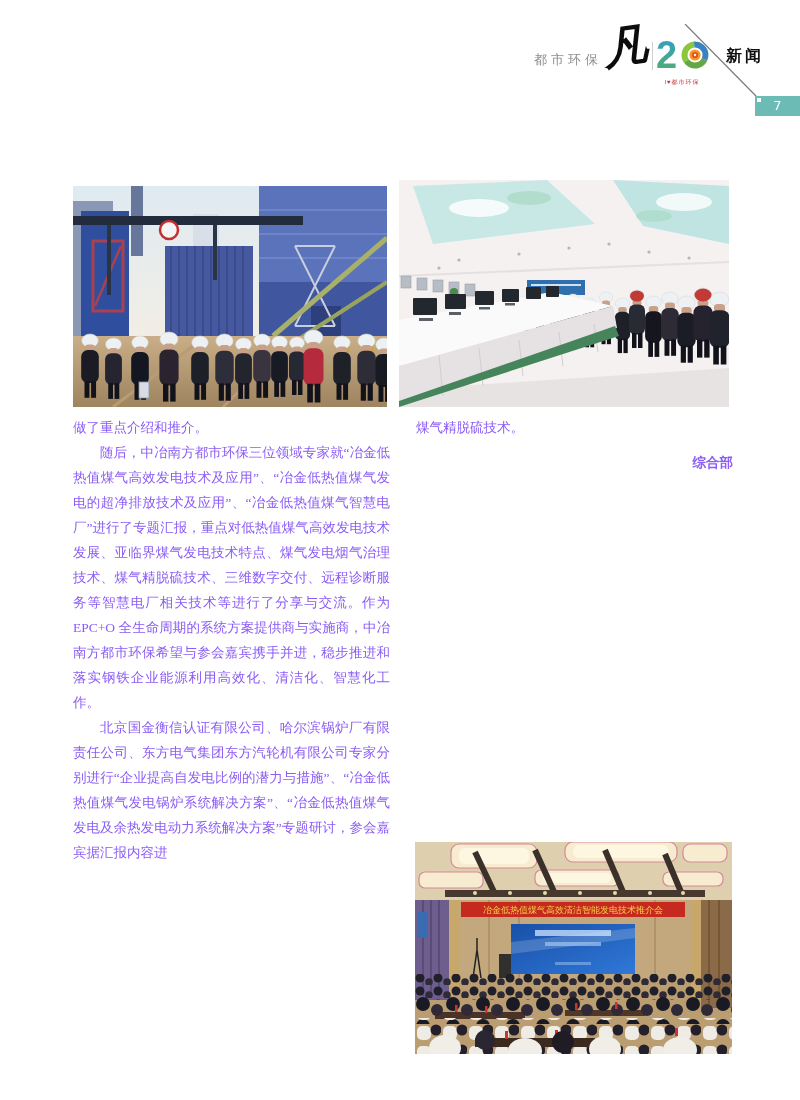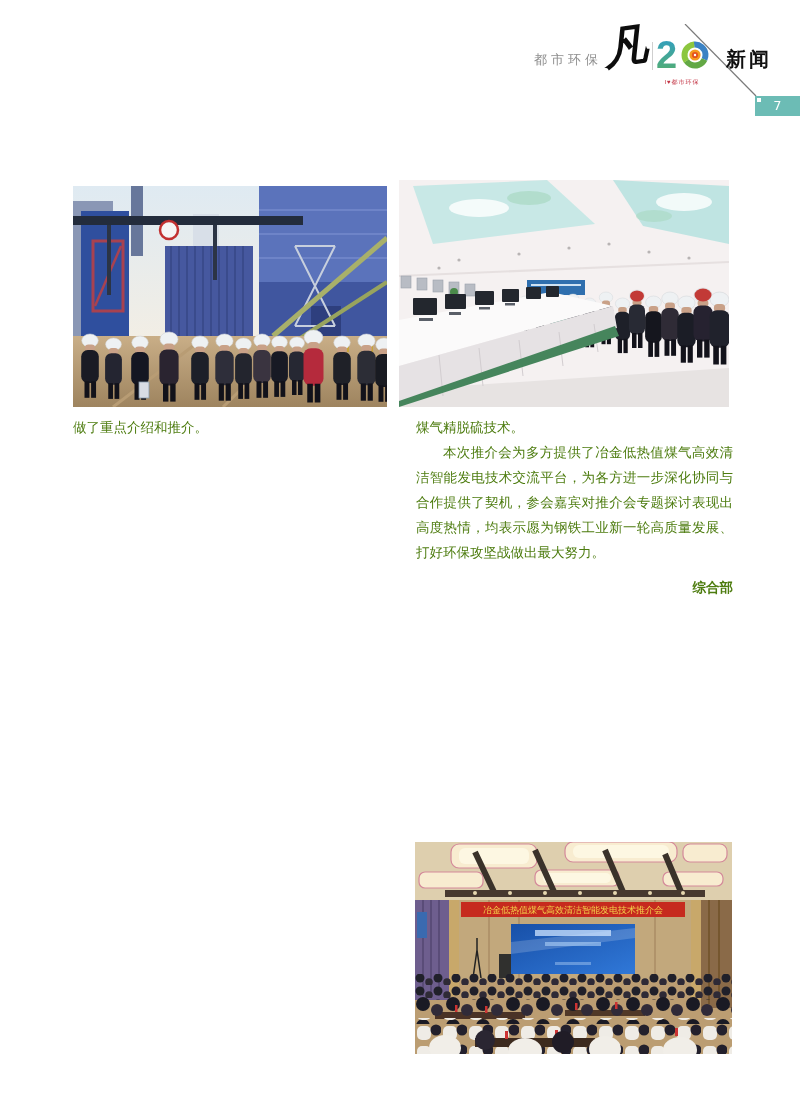--- a/index.html
+++ b/index.html
@@ -22,38 +22,38 @@
     position:absolute;left:0;top:2px;font-family:"Liberation Sans",sans-serif;font-weight:bold;
     font-size:38px;line-height:1;background:linear-gradient(180deg,#2f9ec6,#55ae6d);
     -webkit-background-clip:text;background-clip:text;color:transparent;
   }
   .logo-0{position:absolute;left:24px;top:6px;}
   .logo-tagline{
     position:absolute;left:654px;top:54px;width:56px;text-align:center;font-size:6px;
     letter-spacing:1px;color:#c23040;font-family:"Liberation Sans",sans-serif;white-space:nowrap;
   }
   .section-label{
-    position:absolute;left:726px;top:22px;font-size:20px;font-weight:bold;letter-spacing:3px;
+    position:absolute;left:726px;top:22px;font-size:16px;font-weight:bold;letter-spacing:3px;
     color:#101010;font-family:"Liberation Sans",sans-serif;
   }
   .diag{position:absolute;left:684px;top:0;}
   .page-tab{
     position:absolute;left:755px;top:72px;width:45px;height:20px;background:#6cbcb5;
     color:#fff;font-family:"DejaVu Sans Mono",monospace;font-size:13px;line-height:20px;
     text-align:center;
   }
   .page-tab .notch{position:absolute;left:2px;top:2px;width:4px;height:4px;background:#fff;}
   
   .photo{position:absolute;display:block;}
   #photo-plant{left:73px;top:162px;}
   #photo-controlroom{left:399px;top:156px;}
   #photo-conference{left:415px;top:818px;}
   
   .col{position:absolute;width:317px;font-size:13.5px;line-height:25px;text-align:justify;
-       text-justify:inter-ideograph;color:#4d7c0f;}
+       text-justify:inter-ideograph;color:#8b5cf6;}
   #col-left{left:73px;top:391px;}
   #col-right{left:416px;top:391px;}
   .col p{margin:0;text-indent:2em;}
   .col p.cont{text-indent:0;}
   .byline{text-align:right;font-weight:bold;margin-top:10px;font-size:13.5px;}
 </style>
 </head>
 <body>
 
 <div class="page">
@@ -211,25 +211,26 @@
     <g fill="#5a5f68">
       <rect x="20" y="138" width="14" height="3"></rect>
         <rect x="50" y="132" width="12" height="3"></rect>
       <rect x="80" y="127" width="11" height="2.5"></rect>
         <rect x="106" y="123" width="10" height="2.5"></rect>
     </g>
   </svg>
 
   <div class="col" id="col-left">
     <p class="cont">做了重点介绍和推介。</p>
+    <p>随后，中冶南方都市环保三位领域专家就“冶金低热值煤气高效发电技术及应用”、“冶金低热值煤气发电的超净排放技术及应用”、“冶金低热值煤气智慧电厂”进行了专题汇报，重点对低热值煤气高效发电技术发展、亚临界煤气发电技术特点、煤气发电烟气治理技术、煤气精脱硫技术、三维数字交付、远程诊断服务等智慧电厂相关技术等进行了分享与交流。作为 EPC+O 全生命周期的系统方案提供商与实施商，中冶南方都市环保希望与参会嘉宾携手并进，稳步推进和落实钢铁企业能源利用高效化、清洁化、智慧化工作。</p>
+    <p>北京国金衡信认证有限公司、哈尔滨锅炉厂有限责任公司、东方电气集团东方汽轮机有限公司专家分别进行“企业提高自发电比例的潜力与措施”、“冶金低热值煤气发电锅炉系统解决方案”、“冶金低热值煤气发电及余热发电动力系统解决方案”专题研讨，参会嘉宾据汇报内容进</p>
   </div>
 
   <div class="col" id="col-right">
     <p class="cont">煤气精脱硫技术。</p>
-    <p>本次推介会为多方提供了冶金低热值煤气高效清洁智能发电技术交流平台，为各方进一步深化协同与合作提供了契机，参会嘉宾对推介会专题探讨表现出高度热情，均表示愿为钢铁工业新一轮高质量发展、打好环保攻坚战做出最大努力。</p>
     <div class="byline">综合部</div>
   </div>
 
   <svg id="photo-conference" class="photo" width="317" height="212" viewBox="0 0 317 212">
     <defs>
       <linearGradient id="led" x1="0" y1="0" x2="1" y2="1">
         <stop offset="0" stop-color="#1850a8"></stop>
           <stop offset="1" stop-color="#3078d8"></stop>
       </linearGradient>
       <pattern id="crowdA" width="18" height="13" patternUnits="userSpaceOnUse">

